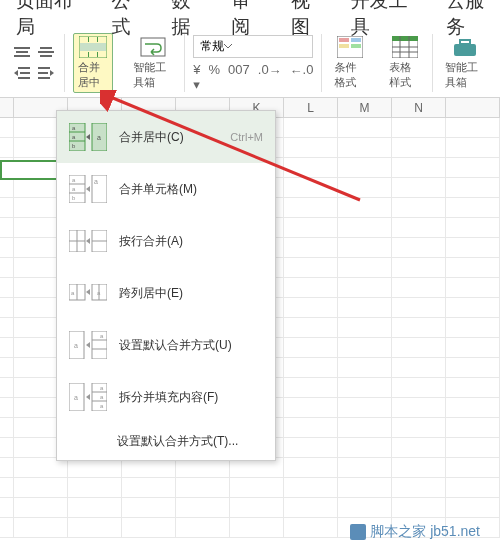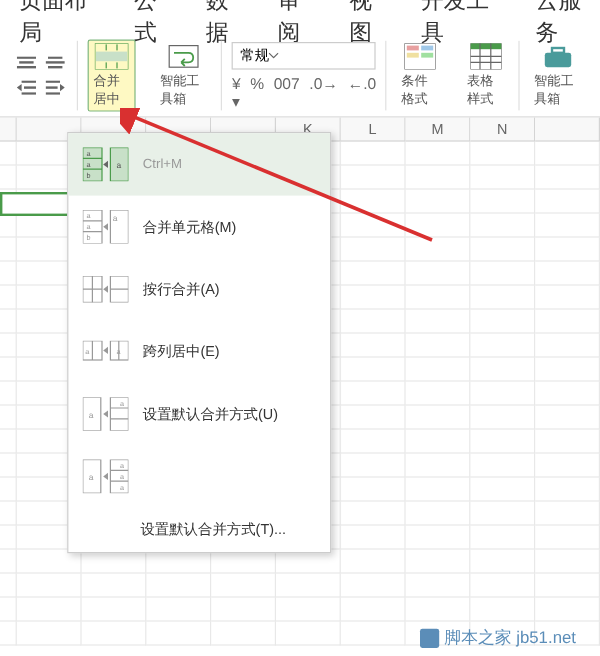--- a/index.html
+++ b/index.html
@@ -454,20 +454,21 @@
           <line x1="0" y1="9" x2="16" y2="9" stroke="#4a9b4a"></line>
           <line x1="0" y1="18" x2="16" y2="18" stroke="#4a9b4a"></line>
           <text x="3" y="7" font-size="6" fill="#555">a</text>
           <text x="3" y="16" font-size="6" fill="#555">a</text>
           <text x="3" y="25" font-size="6" fill="#555">b</text>
           <path d="M17 14 L21 11 L21 17 Z" fill="#666"></path>
           <rect x="23" y="0" width="15" height="28" fill="#c8e0c8" stroke="#4a9b4a"></rect>
           <text x="28" y="17" font-size="7" fill="#555">a</text>
         </svg>
     </div>
+    <span class="menu-label">合并居中(C)</span>
     <span class="menu-shortcut">Ctrl+M</span>
   </div>
   <div class="menu-item">
     <div class="menu-icon">
       <svg width="38" height="28">
           <rect x="0" y="0" width="16" height="28" fill="none" stroke="#999"></rect>
           <line x1="0" y1="9" x2="16" y2="9" stroke="#999"></line>
           <line x1="0" y1="18" x2="16" y2="18" stroke="#999"></line>
           <text x="3" y="7" font-size="6" fill="#999">a</text>
           <text x="3" y="16" font-size="6" fill="#999">a</text>
@@ -527,20 +528,21 @@
           <text x="5" y="17" font-size="7" fill="#999">a</text>
           <path d="M17 14 L21 11 L21 17 Z" fill="#999"></path>
           <rect x="23" y="0" width="15" height="28" fill="none" stroke="#999"></rect>
           <line x1="23" y1="9" x2="38" y2="9" stroke="#999"></line>
           <line x1="23" y1="18" x2="38" y2="18" stroke="#999"></line>
           <text x="31" y="7" font-size="6" fill="#999">a</text>
           <text x="31" y="16" font-size="6" fill="#999">a</text>
           <text x="31" y="25" font-size="6" fill="#999">a</text>
         </svg>
     </div>
+    <span class="menu-label">拆分并填充内容(F)</span>
   </div>
   <div class="menu-item text-only">
     <span class="menu-label">设置默认合并方式(T)...</span>
   </div>
 </div>
 
 <svg class="arrow" width="280" height="120">
   <defs>
       <marker id="ah" markerWidth="10" markerHeight="10" refX="2" refY="5" orient="auto">
         <path d="M0 0 L10 5 L0 10 Z" fill="#d93030"></path>

